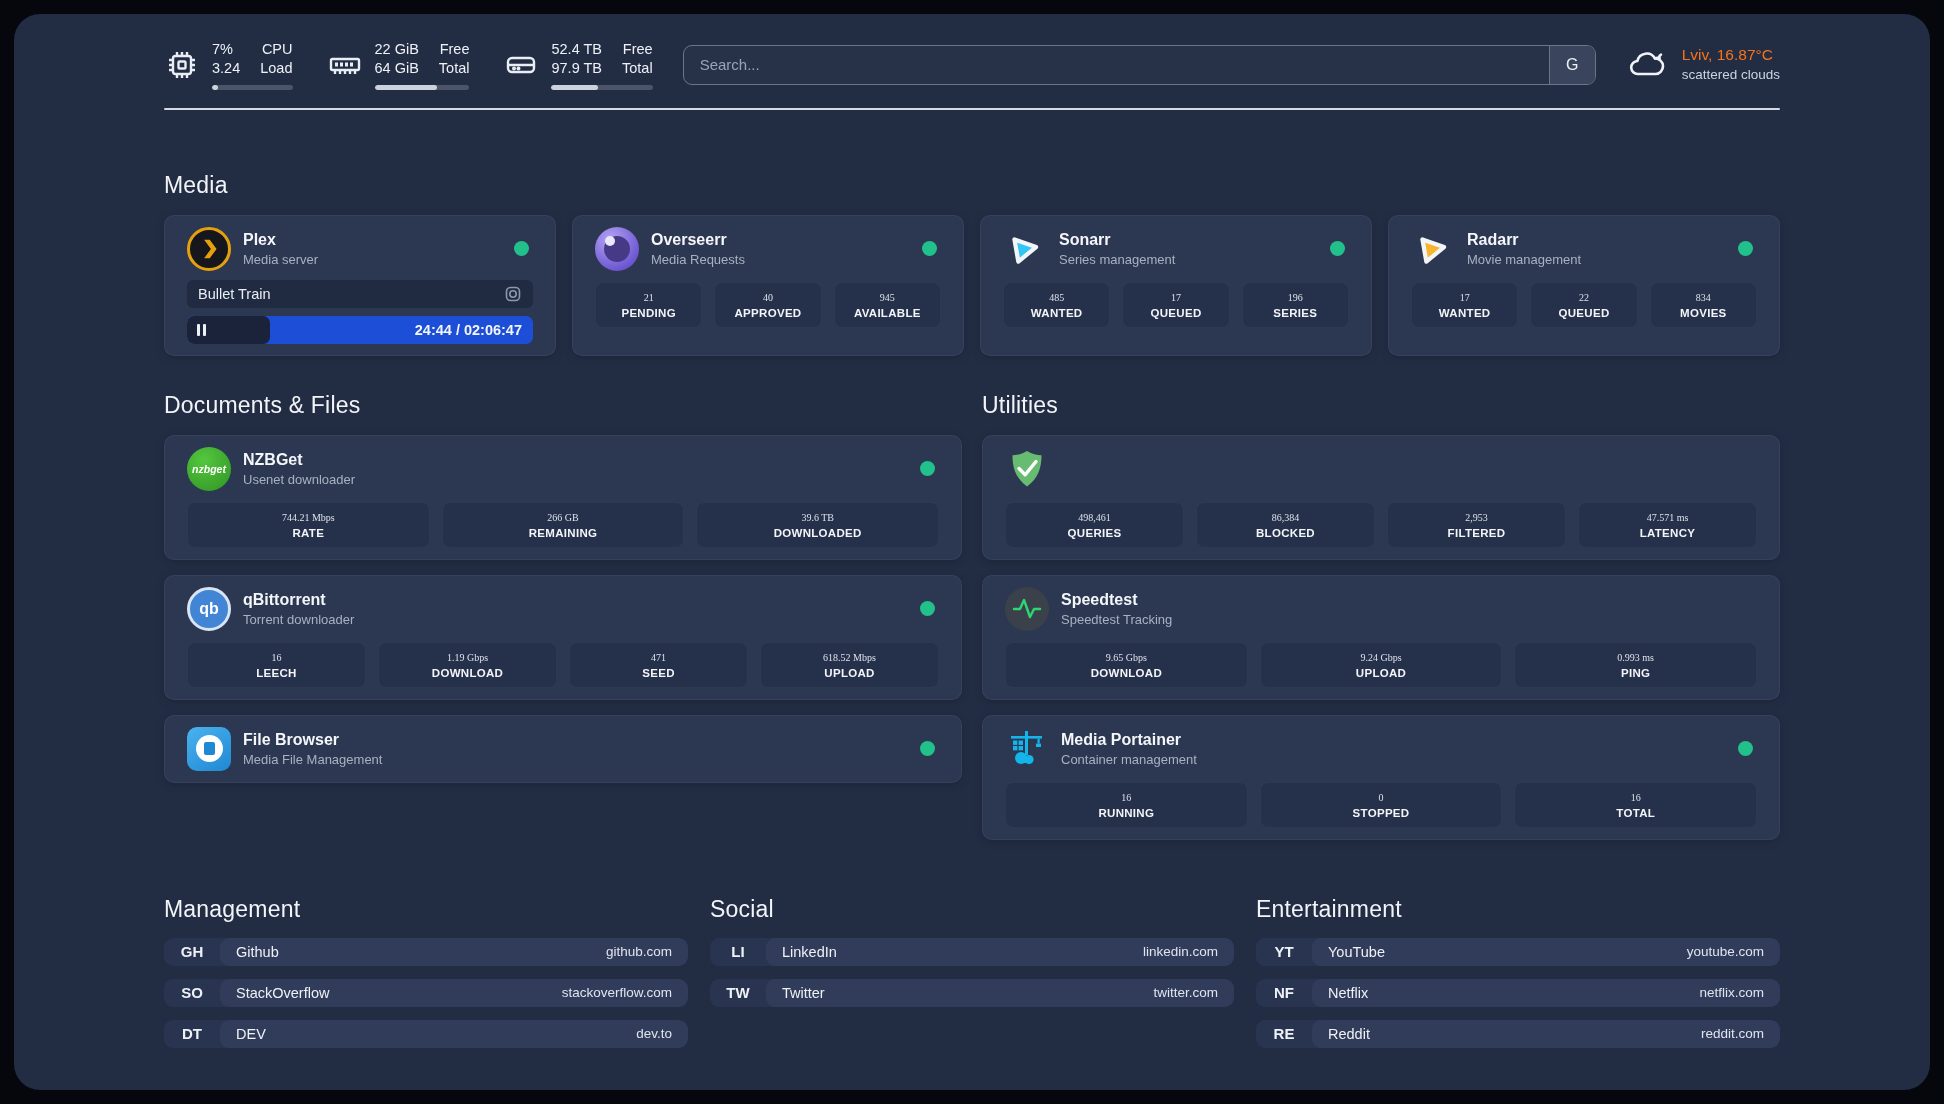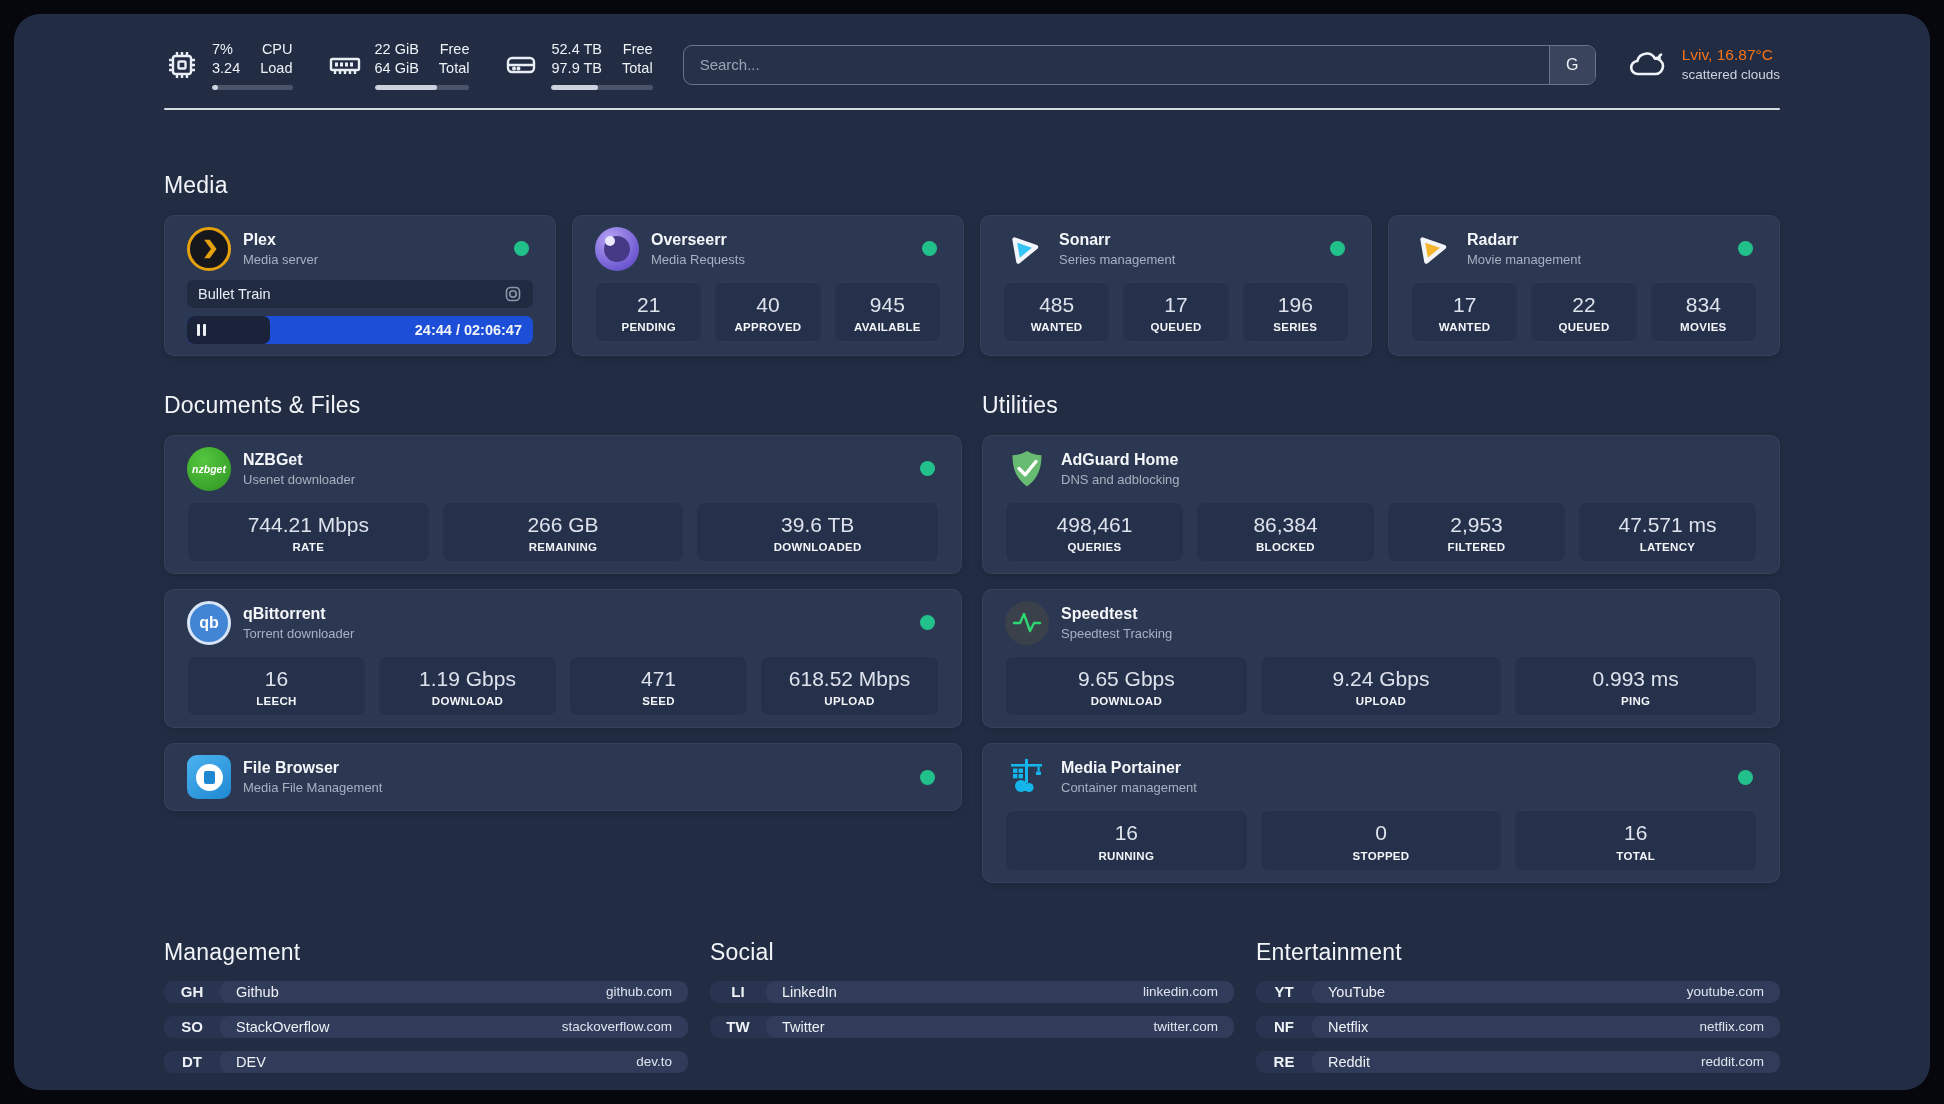--- a/index.html
+++ b/index.html
@@ -53,21 +53,21 @@
   .card-head{ display:flex; align-items:center; gap:12px; }
   .app-names{ flex:1; min-width:0; }
   .app-name{ font-size:16px; font-weight:700; color:#f4f6f9; line-height:1.25; }
   .app-desc{ font-size:13px; color:#a7b1c2; margin-top:2px; line-height:1.25; }
   .status-dot{ width:15px; height:15px; border-radius:50%; flex:none; align-self:center; margin-right:4px;
     background:var(--color-status_online,#22c08b); }
 
   .stat-row{ display:flex; gap:12px; margin-top:11px; }
   .stat-tile{ flex:1; background:#25304a; border:1px solid rgba(255,255,255,0.045);
     border-radius:8px; padding:8px 6px; text-align:center; }
-  .stat-value{ font-size:21px; color:#dde2ec; line-height:1.3; }
+  .stat-value{ font-size:10px; color:#dde2ec; line-height:1.3;font-family:Liberation Serif, serif; }
   .stat-label{ font-size:11.5px; font-weight:700; color:#f3f5f8; margin-top:3px; letter-spacing:0.3px; }
 
   
   .player-row{ margin-top:9px; background:#202b42; border-radius:6px; padding:5px 11px;
     display:flex; align-items:center; gap:8px; font-size:14.5px; color:#e9edf4; }
   .player-title{ flex:1; }
   .media-type-icon{ width:18px; height:18px; color:#8d97ab; flex:none; }
   .player-progress{ margin-top:8px; height:28px; background:#1d4ed8; border-radius:7px;
     position:relative; display:flex; align-items:center; overflow:hidden; }
   .player-elapsed{ position:absolute; left:0; top:0; bottom:0; background:#1a2339; border-radius:7px;
@@ -96,21 +96,21 @@
   .adguard-icon{ color:var(--color-adguard,#68bc71); }
   .speedtest-icon{ background:#3a414a; color:var(--color-speedtest,#2dd673); }
   .filebrowser-icon{ background:linear-gradient(145deg,#4cb2ef,var(--color-filebrowser,#1e88d2)); border-radius:10px; }
   .fb-circle{ width:27px; height:27px; background:#fff; border-radius:50%; display:flex; align-items:center; justify-content:center; }
   .fb-glyph{ width:11px; height:13px; background:#1e88d2; border-radius:2px; }
   .portainer-icon{ color:var(--color-portainer,#13b5ea); }
 
   
   .bookmarks{ display:grid; grid-template-columns:repeat(3,1fr); gap:22px; margin-top:56px; }
   .bm-list{ display:flex; flex-direction:column; gap:13px; margin-top:15px; }
-  .bm-row{ display:flex; align-items:stretch; height:22px; background:#293451; border-radius:9px; overflow:hidden; cursor:pointer; }
+  .bm-row{ display:flex; align-items:stretch; height:28px; background:#293451; border-radius:9px; overflow:hidden; cursor:pointer; }
   .bm-abbr{ width:56px; flex:none; display:flex; align-items:center; justify-content:center;
     font-size:15px; font-weight:700; color:#eef1f6; }
   .bm-main{ flex:1; background:#303c59; border-radius:9px; display:flex; align-items:center; padding:0 16px; gap:4px; }
   .bm-name{ flex:1; font-size:14.5px; color:#eef1f6; }
   .bm-url{ font-size:13.5px; color:#dfe4ee; }
 </style>
 </head>
 <body>
 
 <div class="page">
@@ -423,24 +423,20 @@
         <h2 class="section-title">Utilities</h2>
         <div class="cards-stack">
 
           <div class="card">
             <div class="card-head">
               <div class="app-icon adguard-icon">
                 <svg viewBox="0 0 44 44" width="44" height="44">
                   <path d="M22 4c5 3 10 4.2 14.5 4.2 0 12.5-3.2 23-14.5 31.3C10.7 31.2 7.5 20.7 7.5 8.2 12 8.2 17 7 22 4z" fill="currentColor"></path>
                   <path d="M14 21.5l6.2 6.3L31 14.5" fill="none" stroke="#fff" stroke-width="3.4" stroke-linecap="round" stroke-linejoin="round"></path>
                 </svg>
-              </div>
-              <div class="app-names">
-                <div class="app-name">AdGuard Home</div>
-                <div class="app-desc">DNS and adblocking</div>
               </div>
 
             </div>
             <div class="stat-row">
               <div class="stat-tile">
                 <div class="stat-value">498,461</div>
                 <div class="stat-label">QUERIES</div>
               </div>
               <div class="stat-tile">
                 <div class="stat-value">86,384</div>

